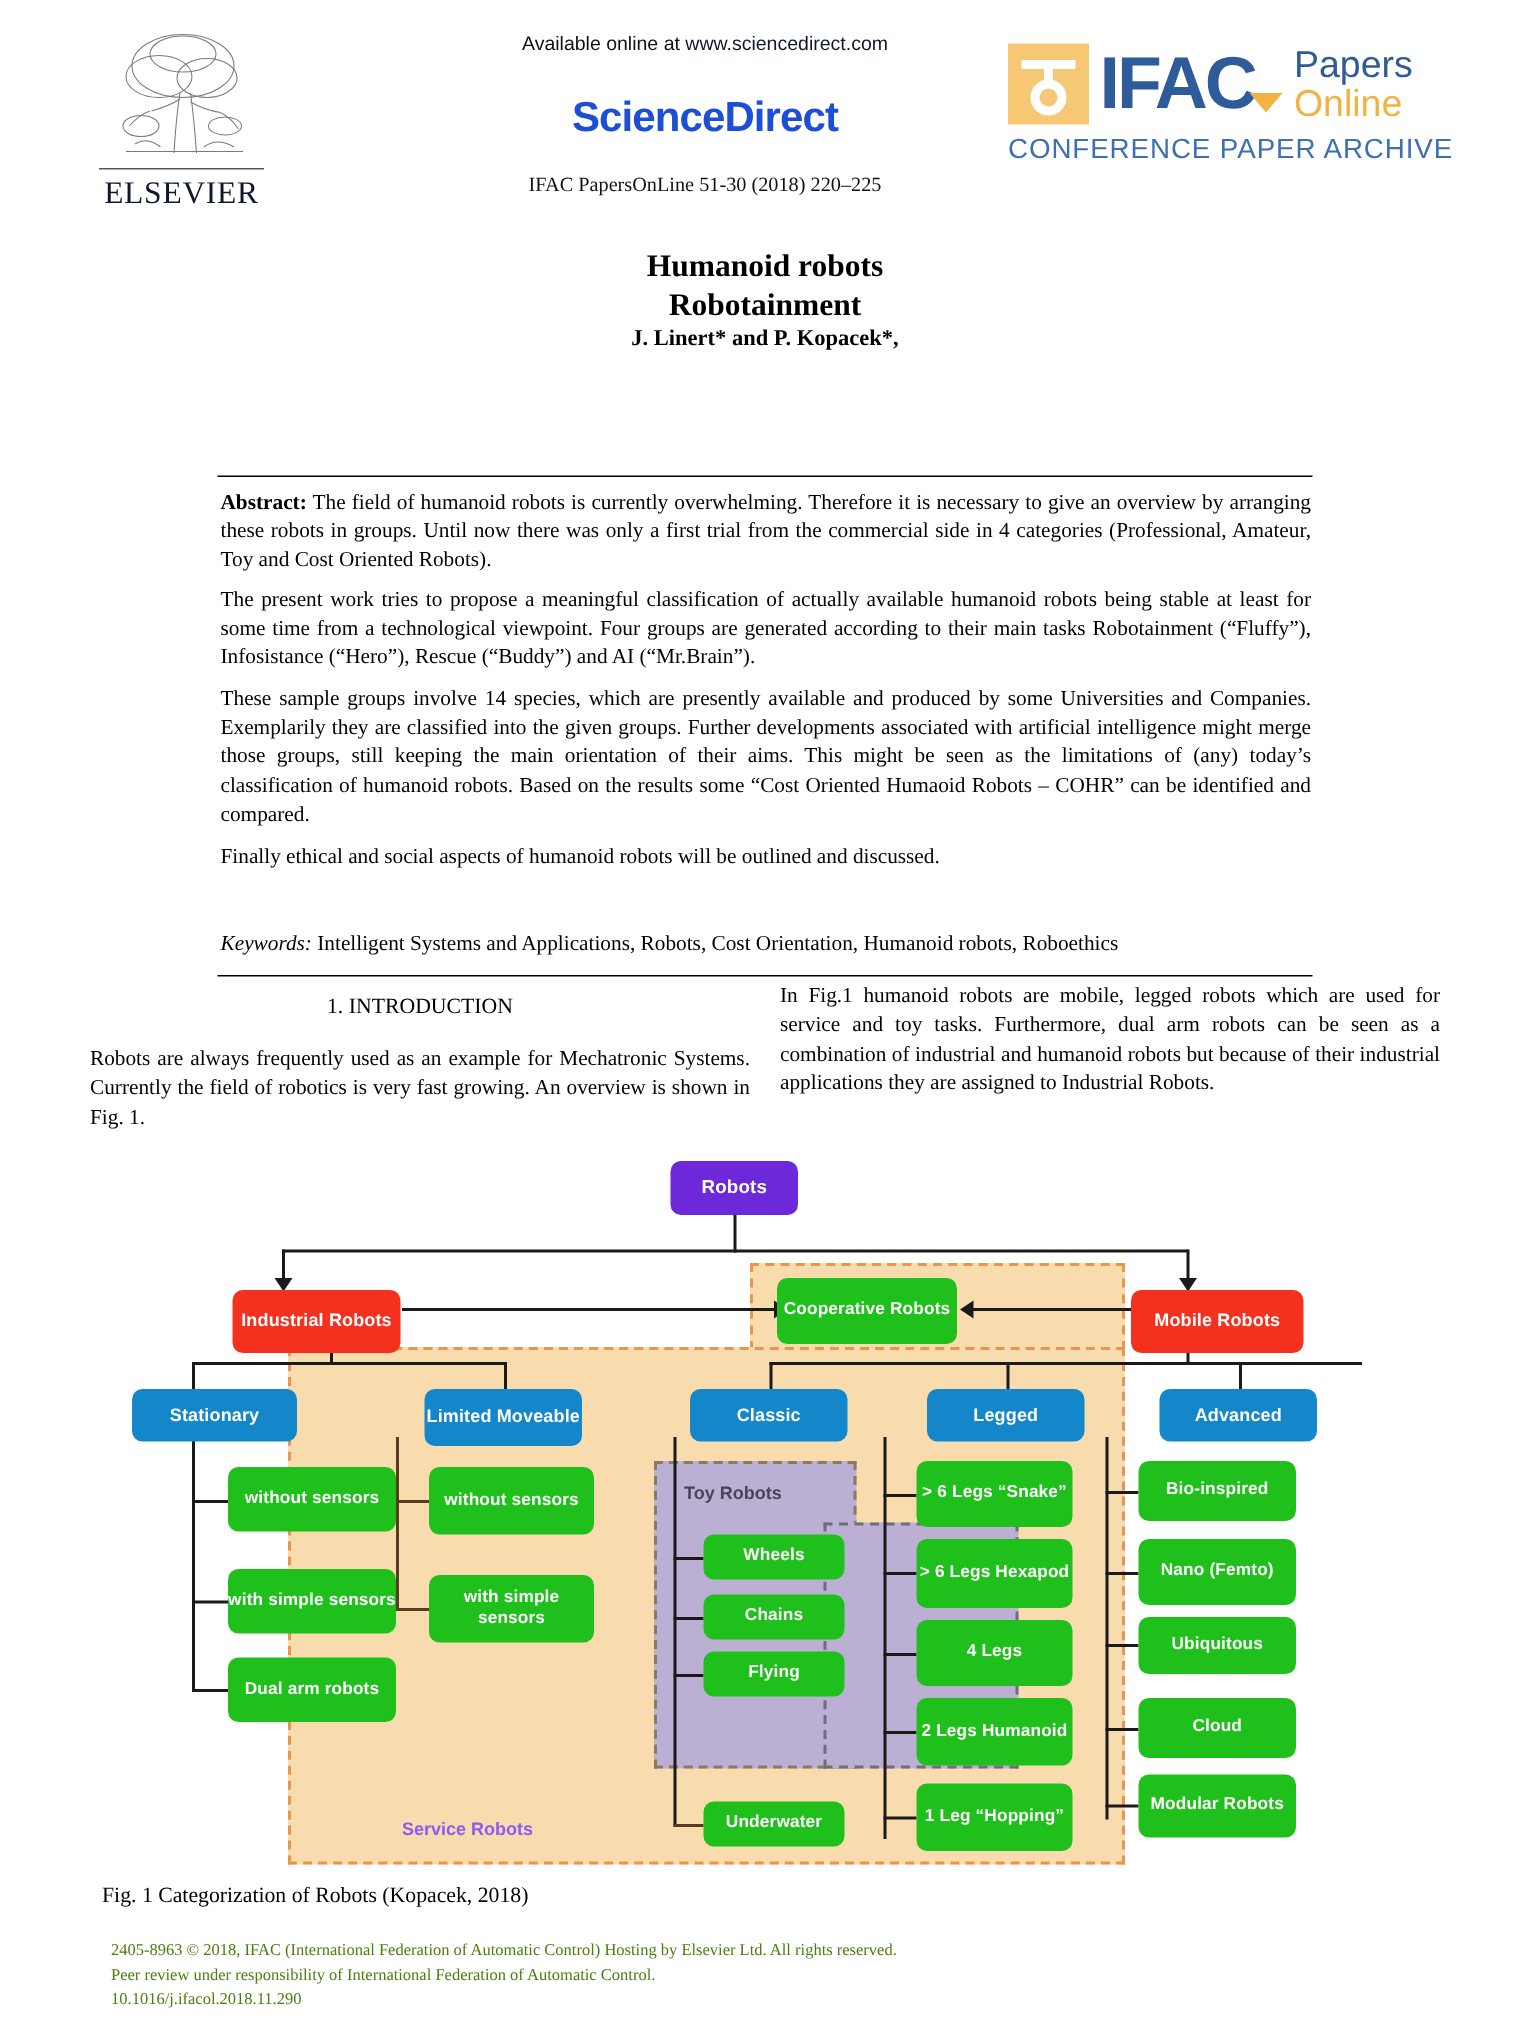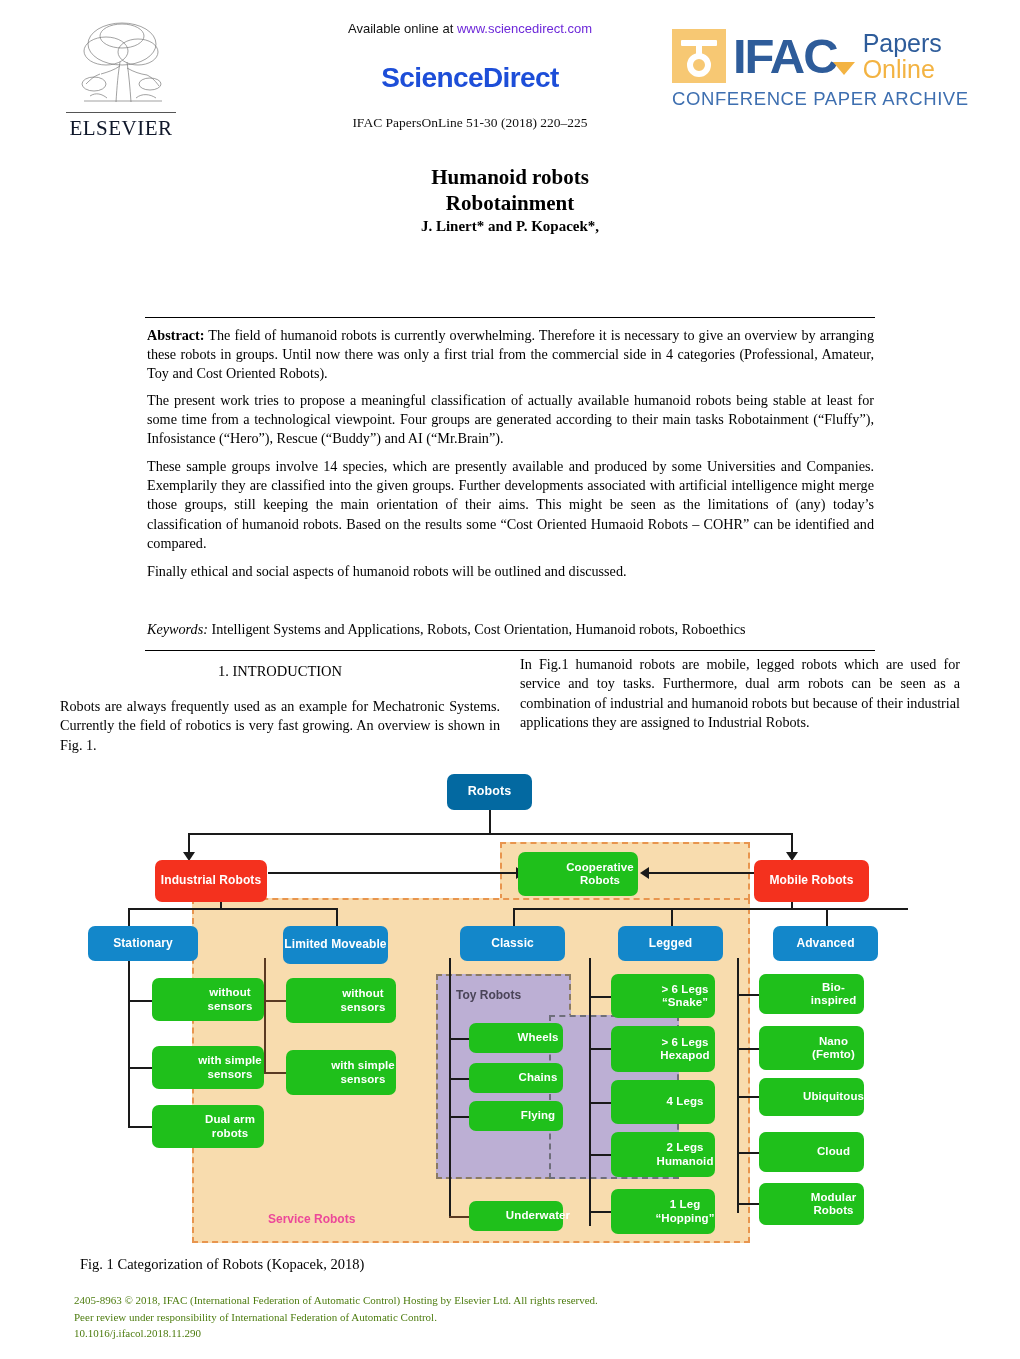--- a/index.html
+++ b/index.html
@@ -12,21 +12,21 @@
   
   .hdr{position:absolute;left:0;top:0;width:1020px;height:145px;}
   .elsevier{position:absolute;left:62px;top:16px;width:118px;height:124px;}
   .els-tree{position:absolute;left:8px;top:2px;width:100px;height:92px;}
   .els-rule{position:absolute;left:4px;top:96px;width:110px;height:1px;background:#555;}
   .els-word{position:absolute;left:0;top:100px;width:118px;text-align:center;
     font-family:"Liberation Serif",serif;font-size:21px;letter-spacing:.5px;color:#0f172a;}
 
   .avail{position:absolute;left:255px;top:21px;width:430px;text-align:center;
     font-family:"Liberation Sans","DejaVu Sans",sans-serif;font-size:13px;color:#111;}
-  .avail a{color:#6d28d9;text-decoration:none;}
+  .avail a{color:#0f172a;text-decoration:none;}
   .sd{position:absolute;left:255px;top:62px;width:430px;text-align:center;
     font-family:"Liberation Sans","DejaVu Sans",sans-serif;font-weight:bold;
     font-size:28px;letter-spacing:-0.6px;color:#1d4ed8;}
   .jref{position:absolute;left:255px;top:115px;width:430px;text-align:center;
     font-family:"Liberation Serif",serif;font-size:13.5px;color:#111;}
 
   .ifac{position:absolute;left:672px;top:28px;width:290px;height:82px;}
   .ifac-row{position:absolute;left:0;top:0;height:56px;display:flex;align-items:center;}
   .ifac-mark{width:54px;height:54px;background:#F7C873;position:relative;}
   .ifac-mark .bar{position:absolute;left:9px;top:11px;width:36px;height:6px;background:#fff;border-radius:1px;}
@@ -84,41 +84,41 @@
   .zone{position:absolute;box-sizing:border-box;}
   .z-service{background:#F8DCAE;border:2.5px dashed #E8954E;}
   .z-coop{background:#F8DCAE;border:2.5px dashed #E8954E;}
   .z-toy{background:#BCAFD4;border:2.5px dashed #8A7A62;}
   .z-legsel{background:#BCAFD4;border:2.5px dashed #6E6E7A;}
 
   .node{position:absolute;box-sizing:border-box;border-radius:7px;
       display:flex;align-items:center;justify-content:center;text-align:center;
       font-family:"Liberation Sans","DejaVu Sans",sans-serif;font-weight:bold;
       color:#fff;line-height:13.5px;letter-spacing:.1px;}
-  .n-root{background:#0369a1;font-size:12.5px;}
+  .n-root{background:#6d28d9;font-size:12.5px;}
   .n-red{background:#F4311E;font-size:12px;margin-left:20px;}
   .n-blue{background:#1387CA;font-size:12px;}
-  .n-green{background:#1FC01B;font-size:11.5px;padding-left:44px;}
+  .n-green{background:#1FC01B;font-size:11.5px;}
 
   .lbl{position:absolute;font-family:"Liberation Sans","DejaVu Sans",sans-serif;
       font-weight:bold;font-size:12px;}
-  .lbl-service{color:#ec4899;}
+  .lbl-service{color:#8b5cf6;}
   .lbl-toy{color:#4A4458;}
 
   .ln{position:absolute;background:#1A1A1A;}
   .lnv{width:2.2px;}
   .lnh{height:2.2px;}
   .lnbr{background:#5A3A22;}
 
   .arrow{position:absolute;width:0;height:0;}
   .ar-down{border-left:6px solid transparent;border-right:6px solid transparent;border-top:9px solid #1A1A1A;}
   .ar-right{border-top:6px solid transparent;border-bottom:6px solid transparent;border-left:9px solid #1A1A1A;}
   .ar-left{border-top:6px solid transparent;border-bottom:6px solid transparent;border-right:9px solid #1A1A1A;}
 
-  .figcap{position:absolute;left:80px;top:1256px;width:600px;
+  .figcap{position:absolute;left:68px;top:1256px;width:600px;
       font-family:"Liberation Serif",serif;font-size:14.5px;}
 
   
   .foot{position:absolute;left:74px;top:1292px;width:800px;
       font-family:"Liberation Serif",serif;font-size:11px;line-height:16.5px;color:#4d7c0f;}
 </style>
 </head>
 <body>
 
 <div class="page">

